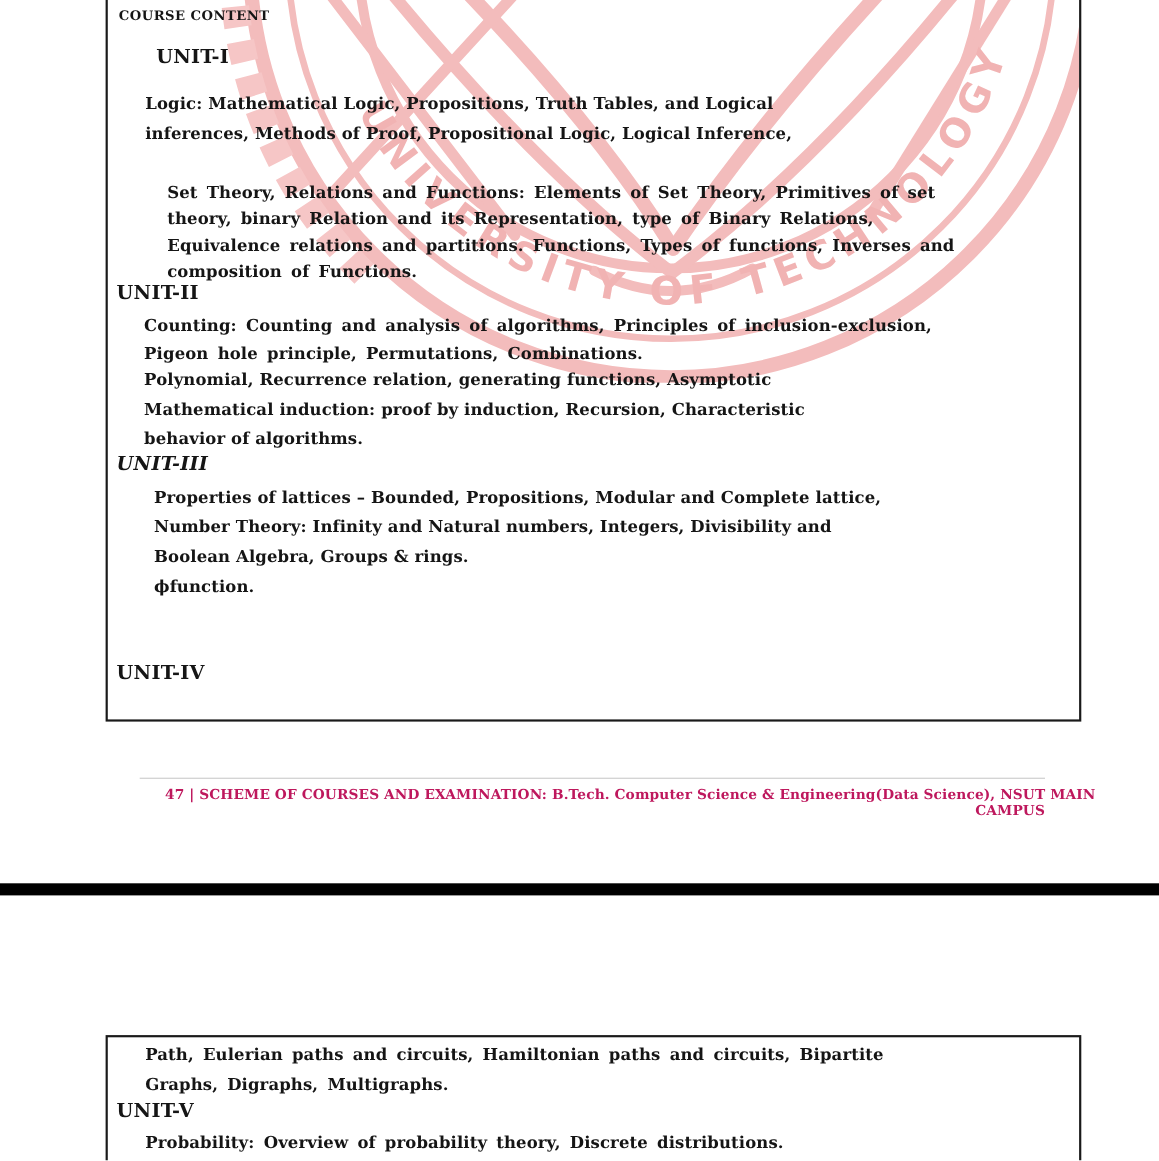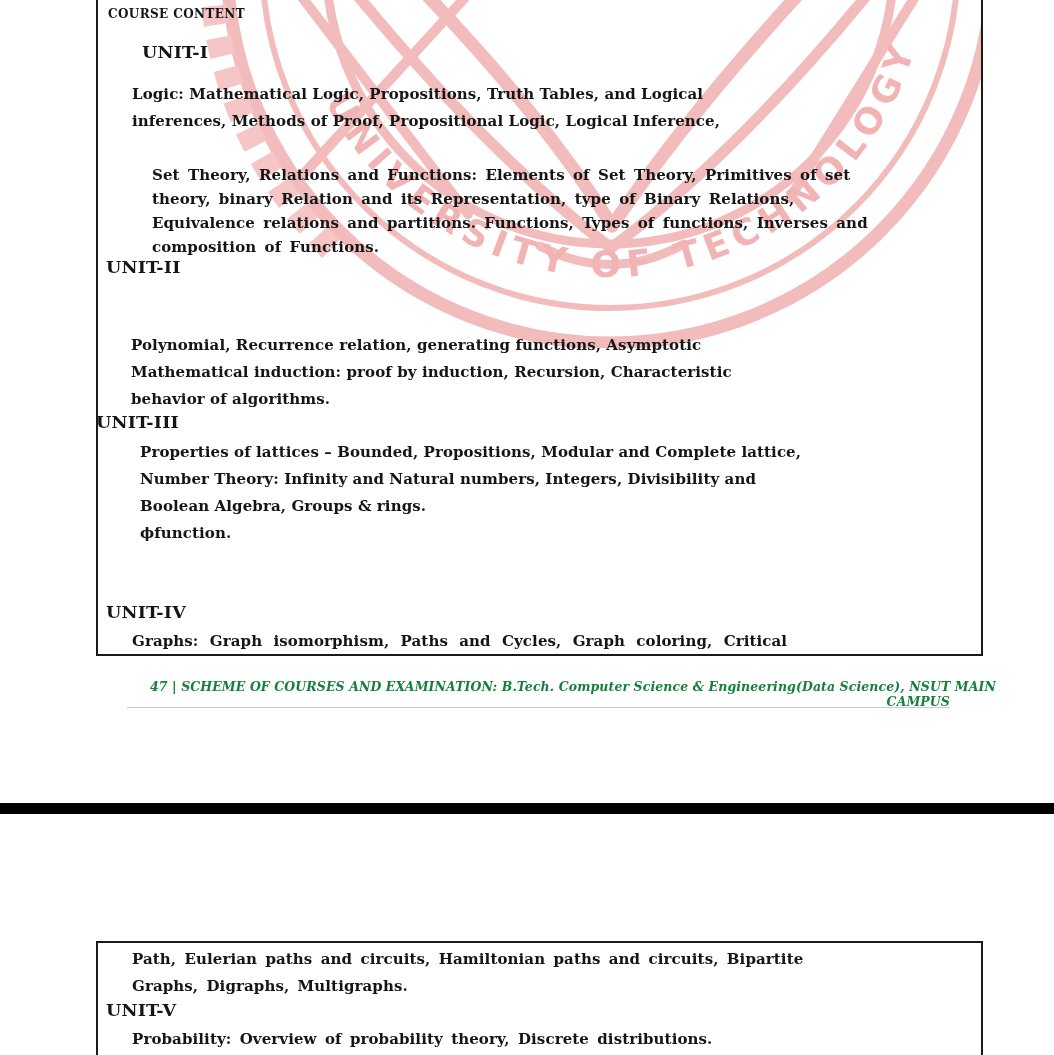--- a/index.html
+++ b/index.html
@@ -69,44 +69,45 @@
 
   <div class="txt p lh24 ws2" style="left:132px;top:163px;margin-left:20px;">
     <div>Set Theory, Relations and Functions: Elements of Set Theory, Primitives of set</div>
     <div>theory, binary Relation and its Representation, type of Binary Relations,</div>
     <div>Equivalence relations and partitions. Functions, Types of functions, Inverses and</div>
     <div>composition of Functions.</div>
   </div>
 
   <div class="txt unit" style="left:106px;top:257px;text-align:right;">UNIT-II</div>
 
+  <div class="txt p lh25 ws2" style="left:131px;top:284px;">
+    <div>Counting: Counting and analysis of algorithms, Principles of inclusion-exclusion,</div>
+    <div>Pigeon hole principle, Permutations, Combinations.</div>
+  </div>
 
   <div class="txt p lh27" style="left:131px;top:332px;">
     <div>Polynomial, Recurrence relation, generating functions, Asymptotic</div>
     <div>Mathematical induction: proof by induction, Recursion, Characteristic</div>
     <div>behavior of algorithms.</div>
   </div>
 
-  <div class="txt unit" style="left:96px;top:412px;">UNIT-III</div>
+  <div class="txt unit" style="left:106px;top:412px;font-style:italic;">UNIT-III</div>
 
   <div class="txt p lh27" style="left:140px;top:439px;">
     <div>Properties of lattices – Bounded, Propositions, Modular and Complete lattice,</div>
     <div>Number Theory: Infinity and Natural numbers, Integers, Divisibility and</div>
     <div>Boolean Algebra, Groups &amp; rings.</div>
     <div>ϕfunction.</div>
   </div>
 
   <div class="txt unit" style="left:106px;top:602px;">UNIT-IV</div>
 
-  <div class="txt p lh27 ws1" style="left:132px;top:628px;">
-    <div>Graphs: Graph isomorphism, Paths and Cycles, Graph coloring, Critical</div>
-  </div>
 
   <div class="footer-rule" style="left:127px;top:707px;width:823px;"></div>
-  <div class="footer" style="left:150px;top:680px;width:800px;color:#15803d;font-style:italic;">
+  <div class="footer" style="left:150px;top:715px;width:800px;color:#be185d;">
     <div>47 | SCHEME OF COURSES AND EXAMINATION: B.Tech. Computer Science &amp; Engineering(Data Science), NSUT MAIN</div>
     <div>CAMPUS</div>
   </div>
 
   <div class="sep" style="top:803px;"></div>
 
   <div class="box" style="left:96px;top:941px;width:887px;height:130px;"></div>
 
   <div class="txt p lh27 ws2" style="left:132px;top:946px;">
     <div>Path, Eulerian paths and circuits, Hamiltonian paths and circuits, Bipartite</div>

